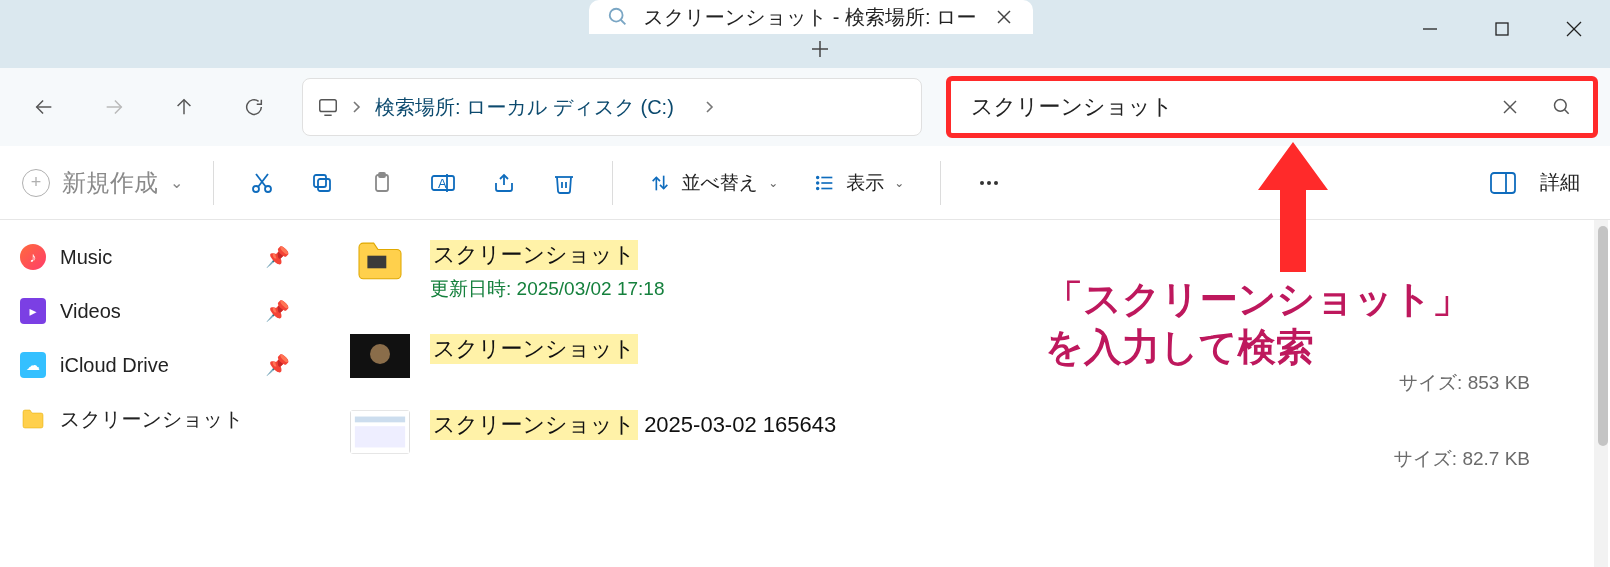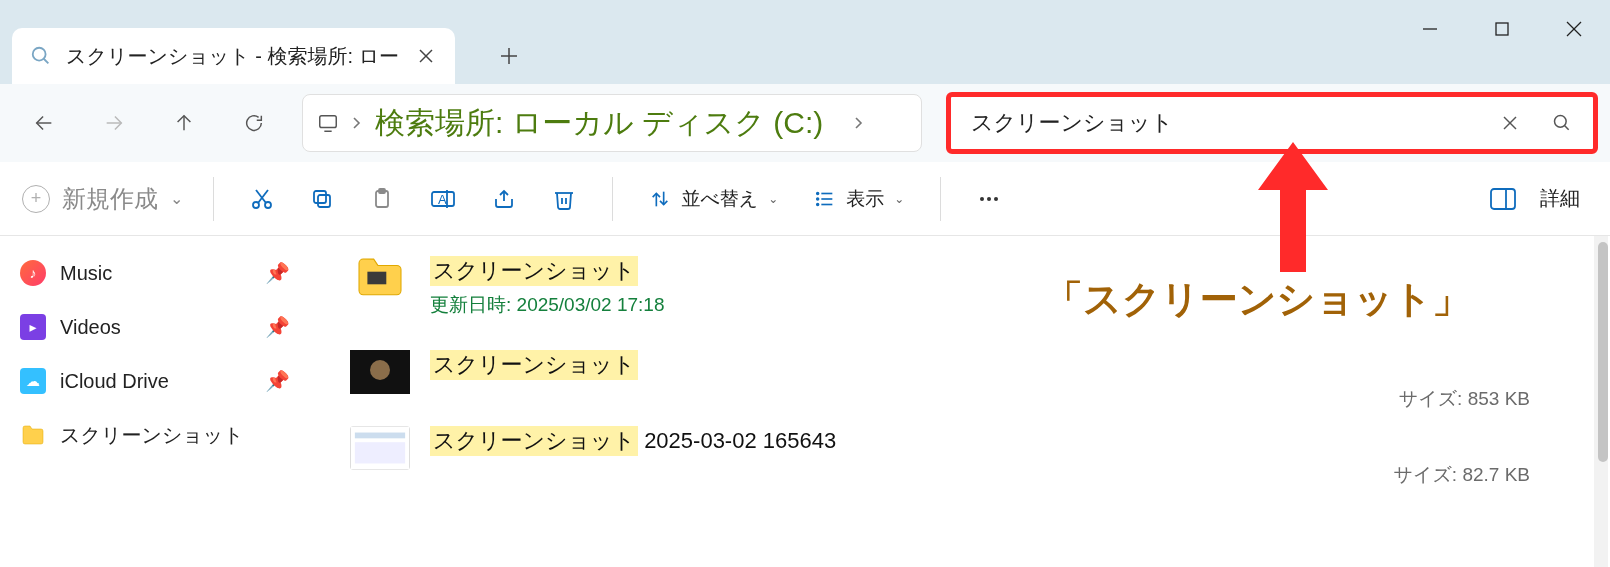--- a/index.html
+++ b/index.html
@@ -1,33 +1,33 @@
 <!DOCTYPE html>
 <html><head>
 <meta charset="utf-8">
 <style>
   * { box-sizing: border-box; margin: 0; padding: 0; font-family: "Segoe UI", "Yu Gothic UI", "Meiryo", sans-serif; }
   body { width: 1610px; height: 567px; background: #fff; overflow: hidden; position: relative; }
 
   
-  .title-bar { height: 84px; background: #dbe8ef; display: flex; align-items: flex-end; position: relative; }
+  .title-bar { height: 68px; background: #dbe8ef; display: flex; align-items: center; position: relative; flex-direction: column; }
   .tab { background: #fff; height: 56px; margin-left: 12px; border-radius: 10px 10px 0 0; display: flex; align-items: center; padding: 0 16px 0 18px; gap: 14px; min-width: 430px; }
   .tab .mag { color: #7aa6c4; }
   .tab-title { font-size: 20px; color: #222; white-space: nowrap; overflow: hidden; }
   .tab-close { color: #444; font-size: 16px; padding: 6px; }
   .new-tab { width: 48px; height: 48px; display: flex; align-items: center; justify-content: center; color: #444; font-size: 22px; margin-left: 30px; margin-bottom: 4px;}
   .win-controls { position: absolute; right: 0; top: 0; height: 58px; display: flex; }
   .win-btn { width: 72px; display: flex; align-items: center; justify-content: center; color: #222; }
 
   
   .nav-row { height: 78px; background: #f6f9fb; display: flex; align-items: center; padding: 0 12px; gap: 6px; }
   .nav-btn { width: 64px; height: 56px; display: flex; align-items: center; justify-content: center; color: #555; border-radius: 6px; }
   .nav-btn.dis { color: #b9b9b9; }
   .addr-bar { flex: 0 0 620px; height: 58px; background: #fff; border: 1px solid #e0e0e0; border-radius: 8px; display: flex; align-items: center; padding: 0 14px; gap: 12px; margin-left: 10px;}
-  .addr-text { font-size: 30px; color: #4d7c0f; }
+  .addr-text { font-size: 20px; color: #0c4a6e; }
   .chev { color: #777; }
   .search-wrap { flex: 1; margin-left: 18px; position: relative; }
   .search-box { height: 62px; background: #fff; border: 5px solid #ff2a2a; border-radius: 6px; display: flex; align-items: center; padding: 0 10px 0 20px; gap: 10px; }
   .search-text { flex: 1; font-size: 22px; color: #222; }
   .s-icon { width: 42px; height: 42px; display: flex; align-items: center; justify-content: center; color: #555; }
 
   
   .toolbar { height: 74px; display: flex; align-items: center; padding: 0 16px; gap: 0; border-bottom: 1px solid #e6e6e6; background:#fff;}
   .tb-sep { width: 1px; height: 44px; background: #dcdcdc; margin: 0 18px; }
   .tb-btn { height: 48px; display: flex; align-items: center; justify-content: center; padding: 0 18px; gap: 10px; color: #0f6cbd; border-radius: 6px;}
@@ -59,21 +59,21 @@
   .res-main { display:flex; flex-direction:column; gap:6px;}
   .res-title-row { display:flex; align-items:center; gap:6px; font-size:22px; color:#111;}
   .hl { background:#fff2a8; padding:0 3px;}
   .res-sub { font-size:19px; color:#15803d;}
   .res-size { position:absolute; right:60px; font-size:19px; color:#6b6b6b;}
   .scroll-track { position:absolute; right:2px; top:0; bottom:0; width:14px; background:#f2f2f2;}
   .scroll-thumb { position:absolute; right:2px; top:6px; width:10px; height:220px; background:#c4c4c4; border-radius:5px;}
 
   
   .annot-arrow { position:absolute; pointer-events:none; }
-  .annot-text { position:absolute; color:#a16207; font-weight:800; font-size:38px; line-height:1.25; pointer-events:none; white-space:nowrap;}
+  .annot-text { position:absolute; color:#be185d; font-weight:800; font-size:38px; line-height:1.25; pointer-events:none; white-space:nowrap;}
 
   svg { display:block; }
 </style>
 </head>
 <body>
 
 <div class="title-bar">
   <div class="tab">
     <span class="mag">
       <svg width="22" height="22" viewBox="0 0 24 24" fill="none" stroke="currentColor" stroke-width="2">
@@ -356,13 +356,14 @@
     <div class="scroll-track"></div>
     <div class="scroll-thumb"></div>
   </div>
 </div>
 
 <svg class="annot-arrow" style="left:1258px; top:142px;" width="70" height="130" viewBox="0 0 70 130">
   <polygon points="35,0 70,48 48,48 48,130 22,130 22,48 0,48" fill="#ff2a2a"></polygon>
 </svg>
 <div class="annot-text" style="left:1045px; top:276px;">
   <div>「スクリーンショット」</div>
+  <div>を入力して検索</div>
 </div>
 
 </body></html>

